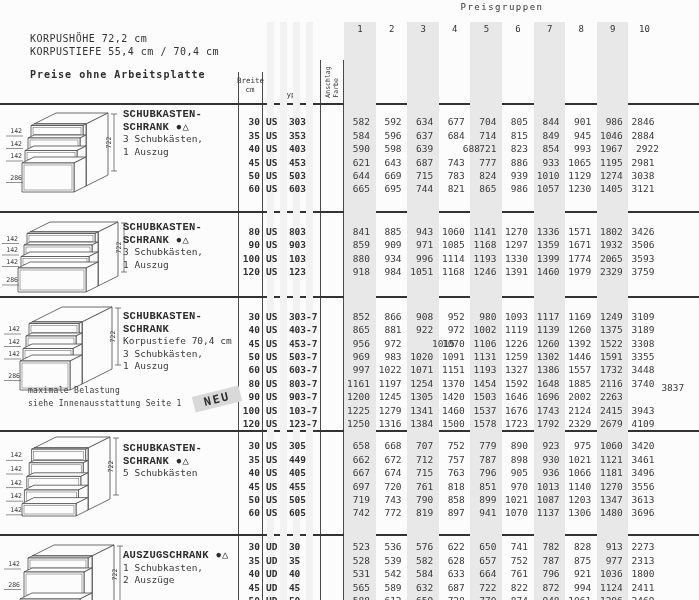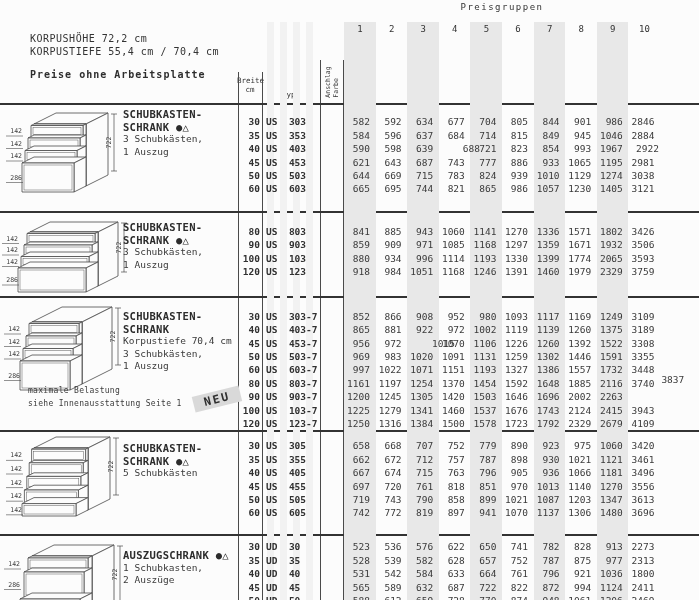--- a/index.html
+++ b/index.html
@@ -18,21 +18,21 @@
   .pgnum{position:absolute;top:24px;width:32px;text-align:center;font-size:9px;color:#333;}
   .colhead{position:absolute;font-size:7.5px;color:#333;text-align:center;line-height:9px;}
   .rot{position:absolute;left:320px;top:60px;width:23px;height:43px;display:flex;
        align-items:center;justify-content:center;}
   .rot .in{transform:rotate(-90deg);font-size:6.5px;line-height:8px;color:#333;white-space:nowrap;text-align:left;}
   .cell{position:absolute;height:13.4px;line-height:13.4px;font-size:9.5px;color:#3a3a3a;white-space:pre;}
   .breite{left:236px;width:24px;text-align:right;font-weight:bold;color:#313131;}
   .type{left:266px;width:56px;font-weight:bold;color:#313131;}
   .price{text-align:right;padding-right:6px;width:32px;box-sizing:border-box;}
   .secname{position:absolute;left:123px;font-size:10.5px;font-weight:bold;letter-spacing:.3px;
-           color:#2c2c2c;line-height:12px;white-space:pre;}
+           color:#2c2c2c;line-height:12px;white-space:pre;font-family:Liberation Mono, monospace;}
   .secdesc{position:absolute;left:123px;font-size:9.5px;color:#3a3a3a;line-height:12px;white-space:pre;}
   .secnote{position:absolute;left:28px;font-size:8px;color:#3a3a3a;letter-spacing:.3px;}
   #badge{position:absolute;left:193px;top:391px;width:48px;height:16px;background:#d9d9d9;
          transform:rotate(-14deg);display:flex;align-items:center;justify-content:center;
          font-size:11.5px;font-weight:bold;letter-spacing:2px;color:#2e2e2e;}
   #cabs{position:absolute;left:0;top:0;pointer-events:none;}
 </style>
 </head>
 <body>
 
@@ -440,21 +440,21 @@
     <div class="cell type" style="top: 390.2px;">US  903-7</div>
     <div class="cell price" style="top: 390.2px; left: 344px;">1200</div>
     <div class="cell price" style="top: 390.2px; left: 375.6px;">1245</div>
     <div class="cell price" style="top: 390.2px; left: 407.2px;">1305</div>
     <div class="cell price" style="top: 390.2px; left: 438.8px;">1420</div>
     <div class="cell price" style="top: 390.2px; left: 470.4px;">1503</div>
     <div class="cell price" style="top: 390.2px; left: 502px;">1646</div>
     <div class="cell price" style="top: 390.2px; left: 533.6px;">1696</div>
     <div class="cell price" style="top: 390.2px; left: 565.2px;">2002</div>
     <div class="cell price" style="top: 390.2px; left: 596.8px;">2263</div>
-    <div class="cell price" style="top: 373px; left: 628.4px; padding-left: 33px;">3837</div>
+    <div class="cell price" style="top: 381px; left: 628.4px; padding-left: 33px;">3837</div>
     <div class="cell breite" style="top: 403.6px;">100</div>
     <div class="cell type" style="top: 403.6px;">US  103-7</div>
     <div class="cell price" style="top: 403.6px; left: 344px;">1225</div>
     <div class="cell price" style="top: 403.6px; left: 375.6px;">1279</div>
     <div class="cell price" style="top: 403.6px; left: 407.2px;">1341</div>
     <div class="cell price" style="top: 403.6px; left: 438.8px;">1460</div>
     <div class="cell price" style="top: 403.6px; left: 470.4px;">1537</div>
     <div class="cell price" style="top: 403.6px; left: 502px;">1676</div>
     <div class="cell price" style="top: 403.6px; left: 533.6px;">1743</div>
     <div class="cell price" style="top: 403.6px; left: 565.2px;">2124</div>
@@ -478,21 +478,21 @@
     <div class="cell price" style="top: 439.3px; left: 375.6px;">668</div>
     <div class="cell price" style="top: 439.3px; left: 407.2px;">707</div>
     <div class="cell price" style="top: 439.3px; left: 438.8px;">752</div>
     <div class="cell price" style="top: 439.3px; left: 470.4px;">779</div>
     <div class="cell price" style="top: 439.3px; left: 502px;">890</div>
     <div class="cell price" style="top: 439.3px; left: 533.6px;">923</div>
     <div class="cell price" style="top: 439.3px; left: 565.2px;">975</div>
     <div class="cell price" style="top: 439.3px; left: 596.8px;">1060</div>
     <div class="cell price" style="top: 439.3px; left: 628.4px;">3420</div>
     <div class="cell breite" style="top: 452.7px;">35</div>
-    <div class="cell type" style="top: 452.7px;">US  355</div>
+    <div class="cell type" style="top: 452.7px;">US  449</div>
     <div class="cell price" style="top: 452.7px; left: 344px;">662</div>
     <div class="cell price" style="top: 452.7px; left: 375.6px;">672</div>
     <div class="cell price" style="top: 452.7px; left: 407.2px;">712</div>
     <div class="cell price" style="top: 452.7px; left: 438.8px;">757</div>
     <div class="cell price" style="top: 452.7px; left: 470.4px;">787</div>
     <div class="cell price" style="top: 452.7px; left: 502px;">898</div>
     <div class="cell price" style="top: 452.7px; left: 533.6px;">930</div>
     <div class="cell price" style="top: 452.7px; left: 565.2px;">1021</div>
     <div class="cell price" style="top: 452.7px; left: 596.8px;">1121</div>
     <div class="cell price" style="top: 452.7px; left: 628.4px;">3461</div>

